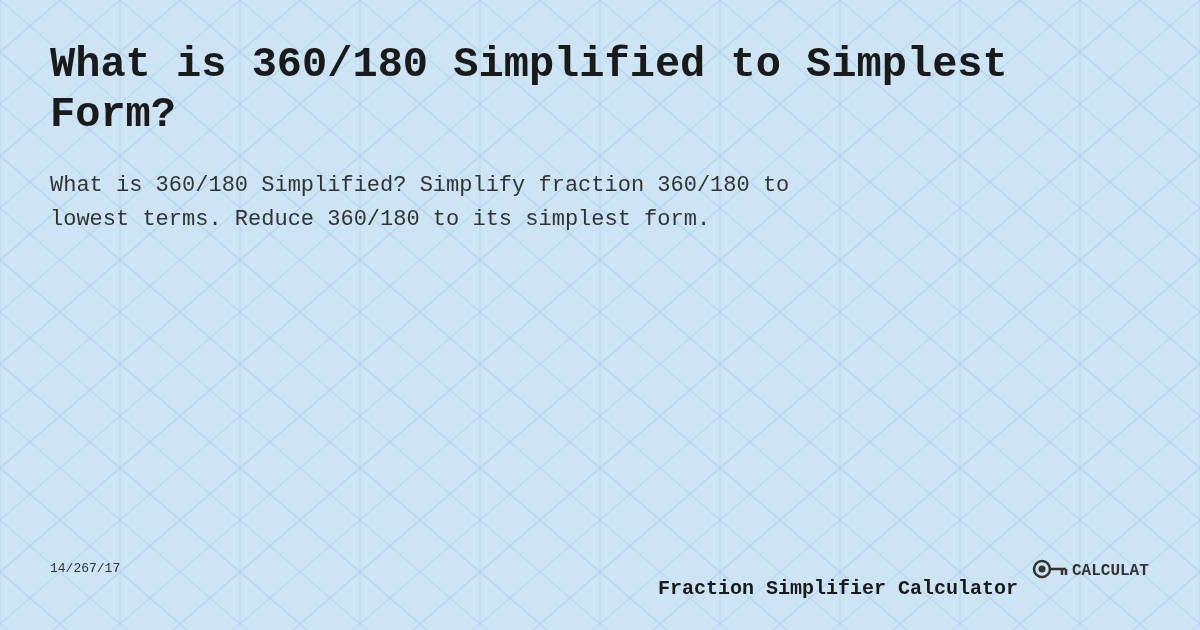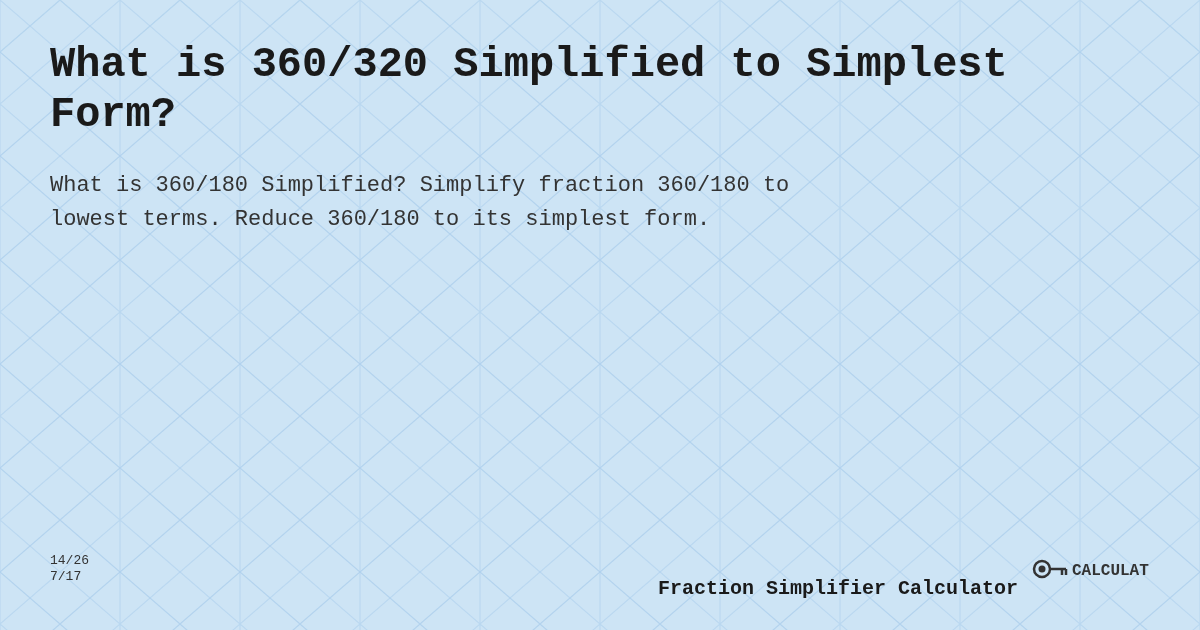--- a/index.html
+++ b/index.html
@@ -70,21 +70,20 @@
     .footer {
       display: flex;
       align-items: center;
       justify-content: space-between;
       margin-top: auto;
       padding-top: 20px;
     }
 
     .footer-left {
       display: flex;
-      flex-direction: column;
       align-items: flex-start;
     }
 
     .fraction-display {
       font-family: 'Courier New', Courier, monospace;
       font-size: 13px;
       color: #333;
       line-height: 1.2;
     }
 
@@ -144,21 +143,21 @@
       <line x1="960" y1="52" x2="1020" y2="0"></line>
         <line x1="1020" y1="0" x2="1080" y2="52"></line>
       <line x1="1080" y1="52" x2="1140" y2="0"></line>
         <line x1="1140" y1="0" x2="1200" y2="52"></line>
     </g>
   </svg>
 </div>
 
 <div class="content">
 
-  <h1 class="main-title">What is 360/320 Simplified to Simplest Form?</h1>
+  <h1 class="main-title">What is 360/180 Simplified to Simplest Form?</h1>
 
   <p class="description">What is 360/180 Simplified? Simplify fraction 360/180 to lowest terms. Reduce 360/180 to its simplest form.</p>
 
 
   <div class="footer">
     <div class="footer-left">
       <span class="fraction-display">14/26</span>
       <span class="fraction-display">7/17</span>
     </div>
 

